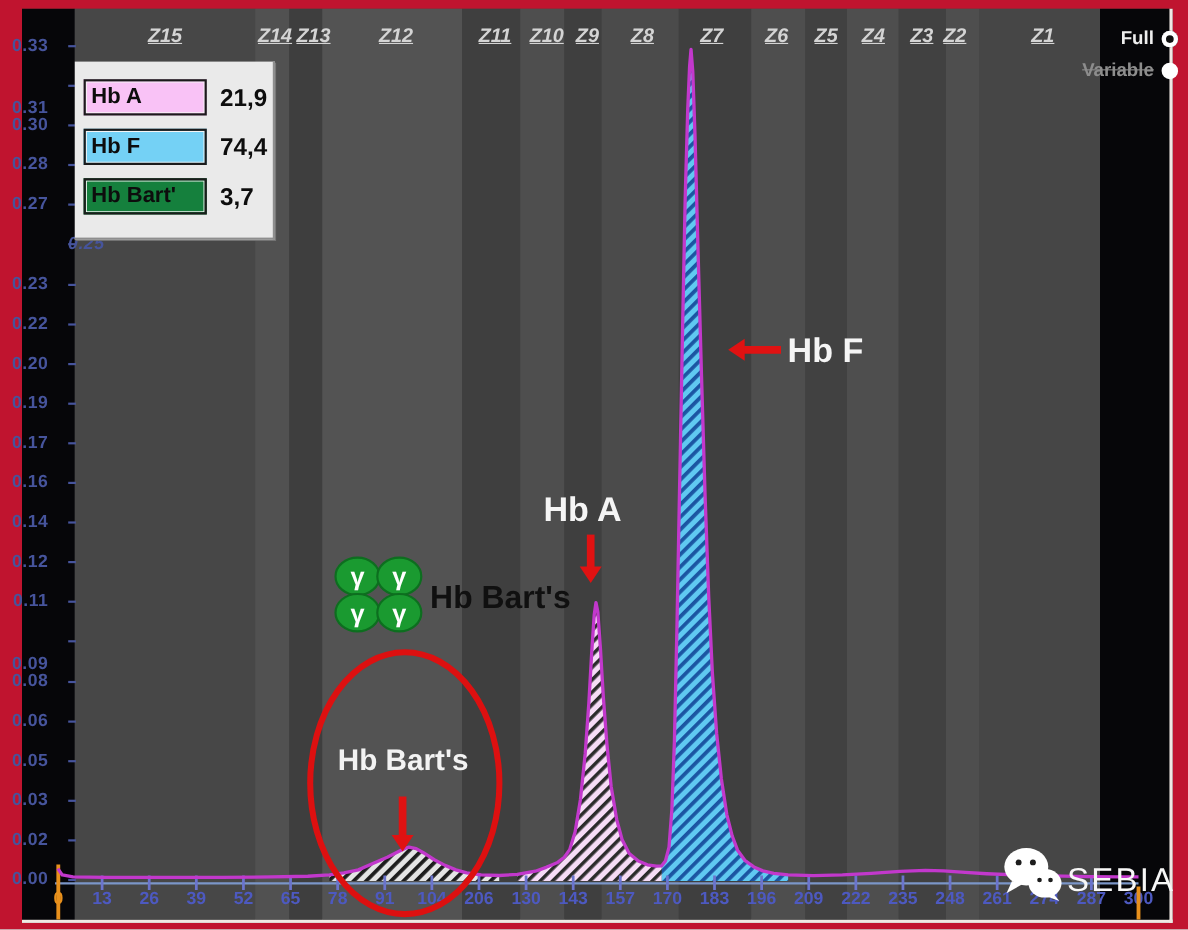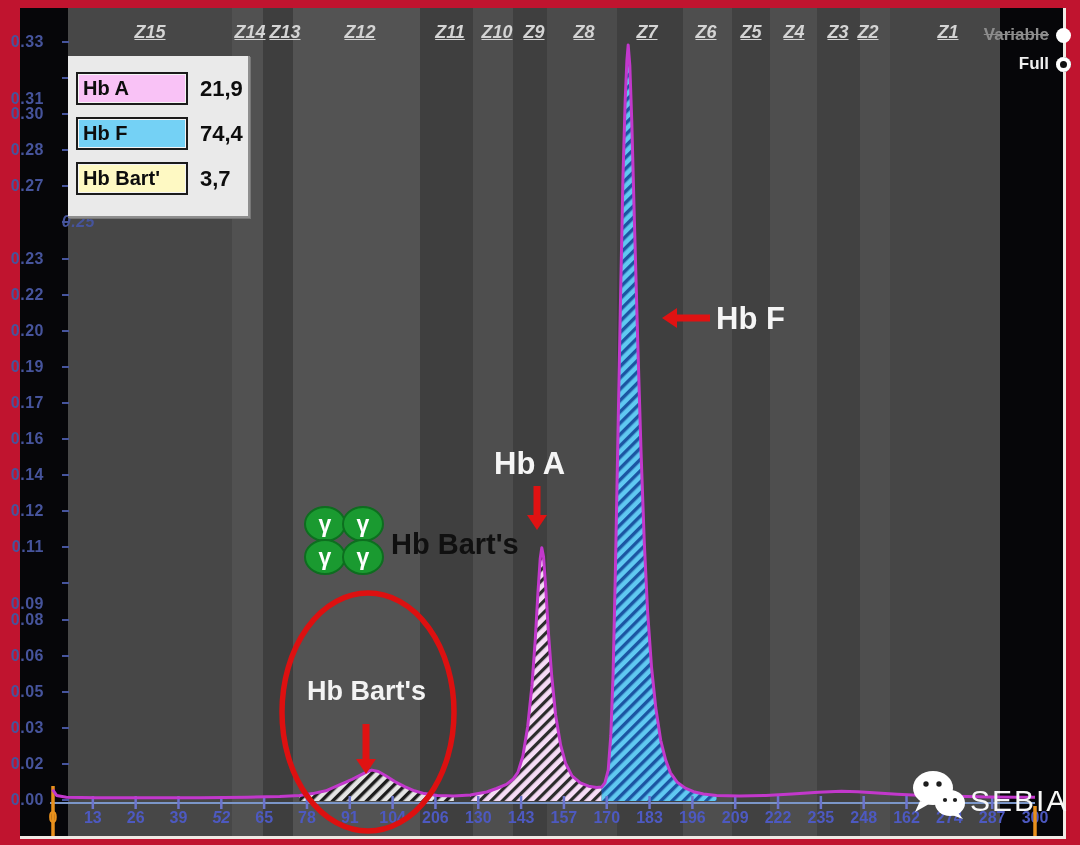--- a/index.html
+++ b/index.html
@@ -128,67 +128,67 @@
         <div class="y-dash" style="left: 42px; top: 718.81px;"></div>
         <div class="y-label" style="top: 755.905px; right: 1001px;">0.02</div>
         <div class="y-dash" style="left: 42px; top: 754.905px;"></div>
         <div class="y-label" style="top: 792px; right: 1001px;">0.00</div>
         <div class="y-dash" style="left: 42px; top: 791px;"></div>
       </div>
     <div id="x-labels">
         <div class="x-label" style="left: 72.8261px;">13</div>
         <div class="x-label" style="left: 115.652px;">26</div>
         <div class="x-label" style="left: 158.478px;">39</div>
-        <div class="x-label" style="left: 201.304px; font-style: italic;">52</div>
+        <div class="x-label" style="left: 201.304px;">52</div>
         <div class="x-label" style="left: 244.13px;">65</div>
         <div class="x-label" style="left: 286.957px;">78</div>
         <div class="x-label" style="left: 329.783px;">91</div>
         <div class="x-label" style="left: 372.609px;">104</div>
         <div class="x-label" style="left: 415.435px;">206</div>
         <div class="x-label" style="left: 458.261px;">130</div>
         <div class="x-label" style="left: 501.087px;">143</div>
         <div class="x-label" style="left: 543.913px;">157</div>
         <div class="x-label" style="left: 586.739px;">170</div>
         <div class="x-label" style="left: 629.565px;">183</div>
         <div class="x-label" style="left: 672.391px;">196</div>
         <div class="x-label" style="left: 715.217px;">209</div>
         <div class="x-label" style="left: 758.043px;">222</div>
         <div class="x-label" style="left: 800.87px;">235</div>
         <div class="x-label" style="left: 843.696px;">248</div>
-        <div class="x-label" style="left: 886.522px;">162</div>
+        <div class="x-label" style="left: 886.522px;">261</div>
         <div class="x-label" style="left: 929.348px;">274</div>
         <div class="x-label" style="left: 972.174px;">287</div>
         <div class="x-label orange" style="left: 33px;">0</div>
         <div class="x-label" style="left: 1015px;">300</div>
       </div>
 
     <div id="legend">
         <div class="legend-row" style="top: 16px;">
           <div class="legend-swatch" style="background: rgb(249, 194, 246);">Hb A</div>
           <div class="legend-value">21,9</div>
         </div>
         <div class="legend-row" style="top: 61px;">
           <div class="legend-swatch" style="background: rgb(116, 209, 245);">Hb F</div>
           <div class="legend-value">74,4</div>
         </div>
         <div class="legend-row" style="top: 106px;">
-          <div class="legend-swatch" style="background: #fef9c3;">Hb Bart'</div>
+          <div class="legend-swatch" style="background: #15803d;">Hb Bart'</div>
           <div class="legend-value">3,7</div>
         </div>
       </div>
 
     <div id="yscale">
       <div id="yscale-options">
+          <div class="yscale-option">
+            <span class="opt-label">Full</span>
+            <span class="radio ring"></span>
+          </div>
           <div class="yscale-option disabled">
             <span class="opt-label">Variable</span>
             <span class="radio "></span>
-          </div>
-          <div class="yscale-option">
-            <span class="opt-label">Full</span>
-            <span class="radio ring"></span>
           </div>
         </div>
     </div>
   </div>
 
   <svg id="chart" viewBox="0 0 1080 845">
     <defs>
       <pattern id="hatch-gray" patternUnits="userSpaceOnUse" width="8" height="8" patternTransform="rotate(45)">
         <rect width="8" height="8" fill="#e4e4e4"></rect>
         <rect width="3.4" height="8" fill="#1c1c1c"></rect>

